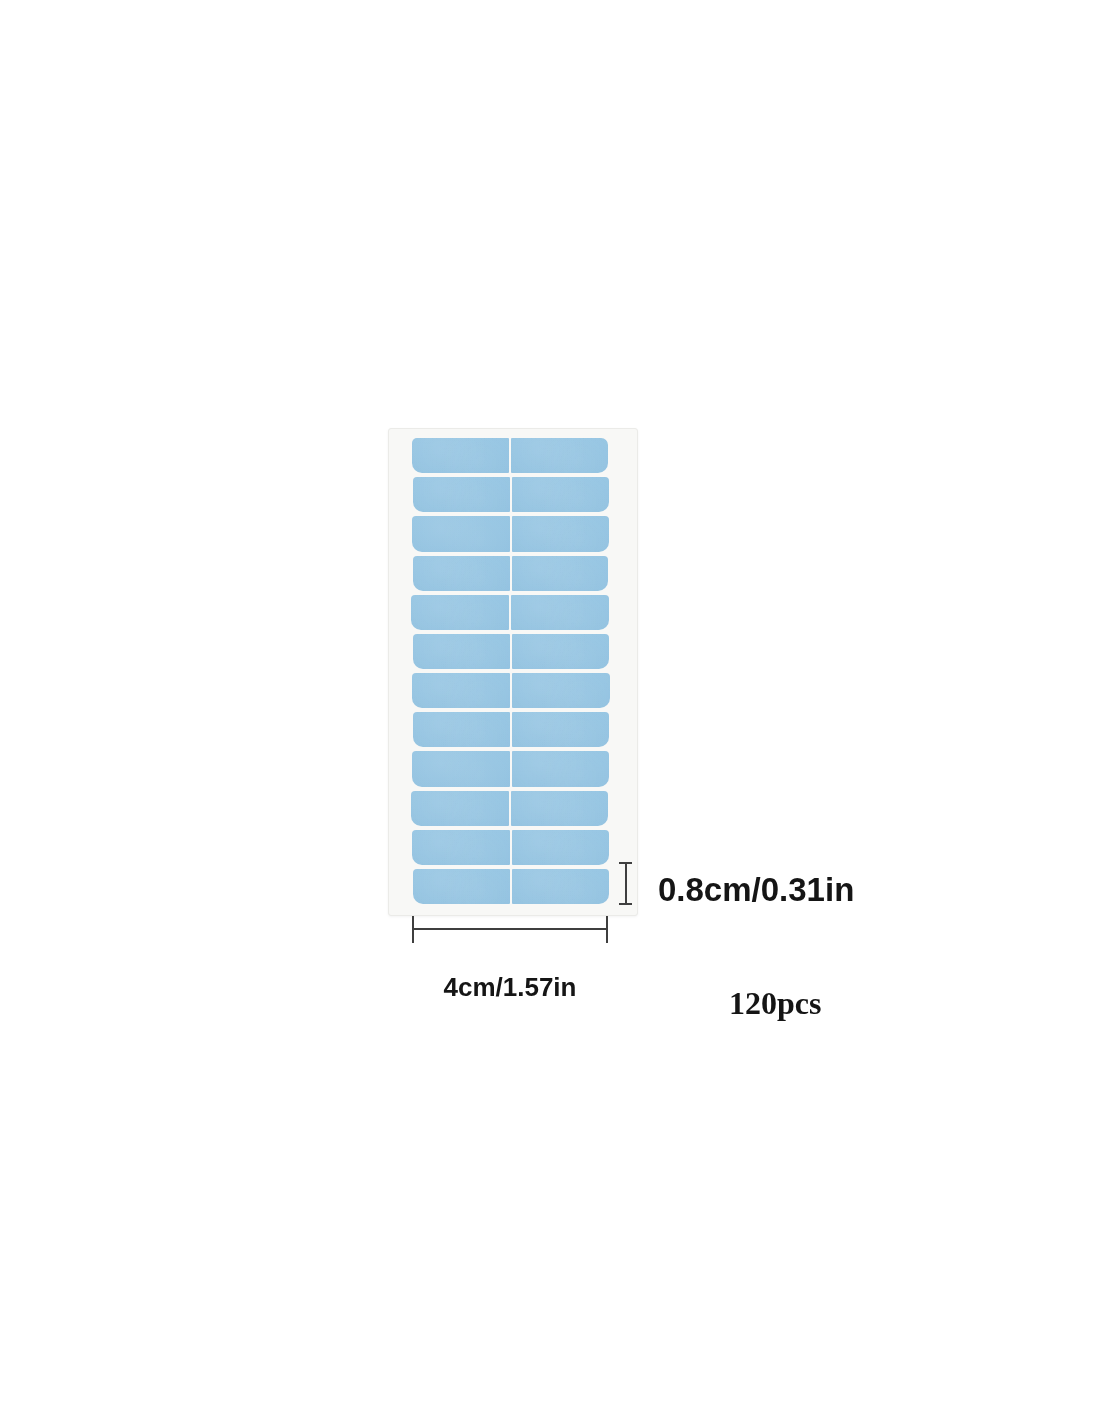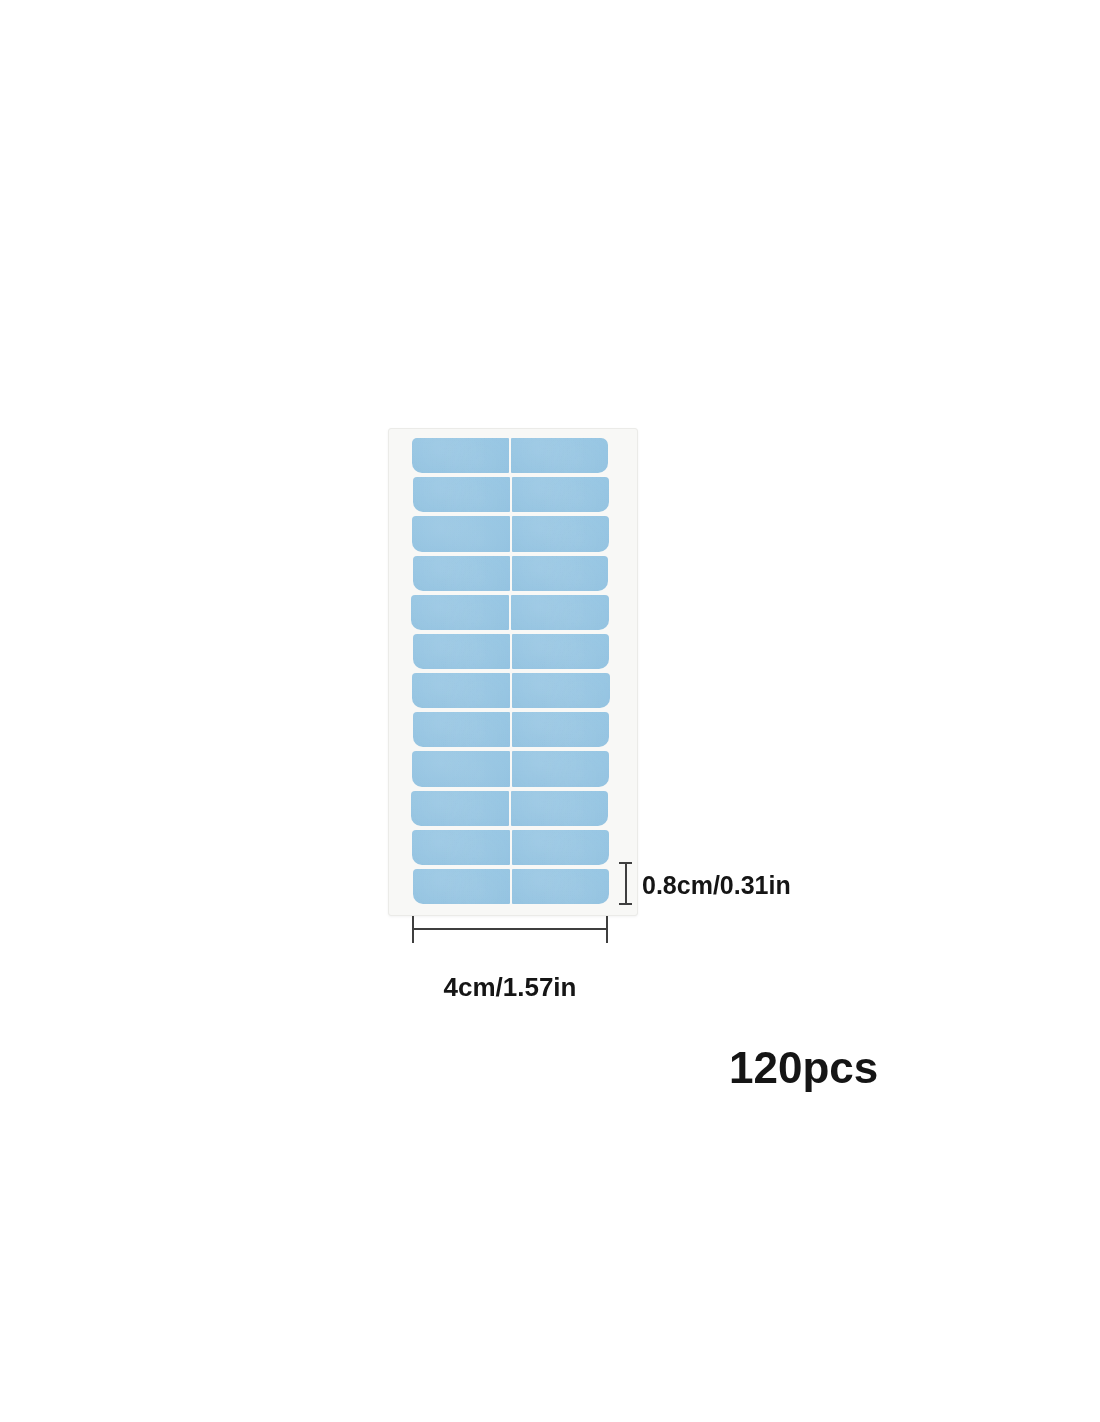--- a/index.html
+++ b/index.html
@@ -95,36 +95,37 @@
   .dim-h .tick.right { right: 0; }
 
   
   .label {
     position: absolute;
     color: var(--text-color, #151515);
     font-weight: 700;
     white-space: nowrap;
   }
   .label-height {
-    left: 642px; top: 872px;
-    font-size: 25px;
+    left: 658px; top: 872px;
+    font-size: 33px;
     line-height: 1.1;
   }
   .label-width {
     left: 410px; top: 943px;
     width: 200px;
     text-align: center;
     font-size: 26px;
     line-height: 1.15;
     margin-top: 30px;
   }
   .label-qty {
-    left: 729px; top: 1044px;
-    font-size: 44px;
+    left: 729px; top: 986px;
+    font-size: 32px;
     line-height: 1.1;
+    font-family: Liberation Serif, serif;
   }
 </style>
 </head>
 <body style="background: rgb(255, 255, 255);">
 
 <div class="canvas">
 
   <div class="sheet">
     <div class="tape-grid">
         <div class="tape-row">

